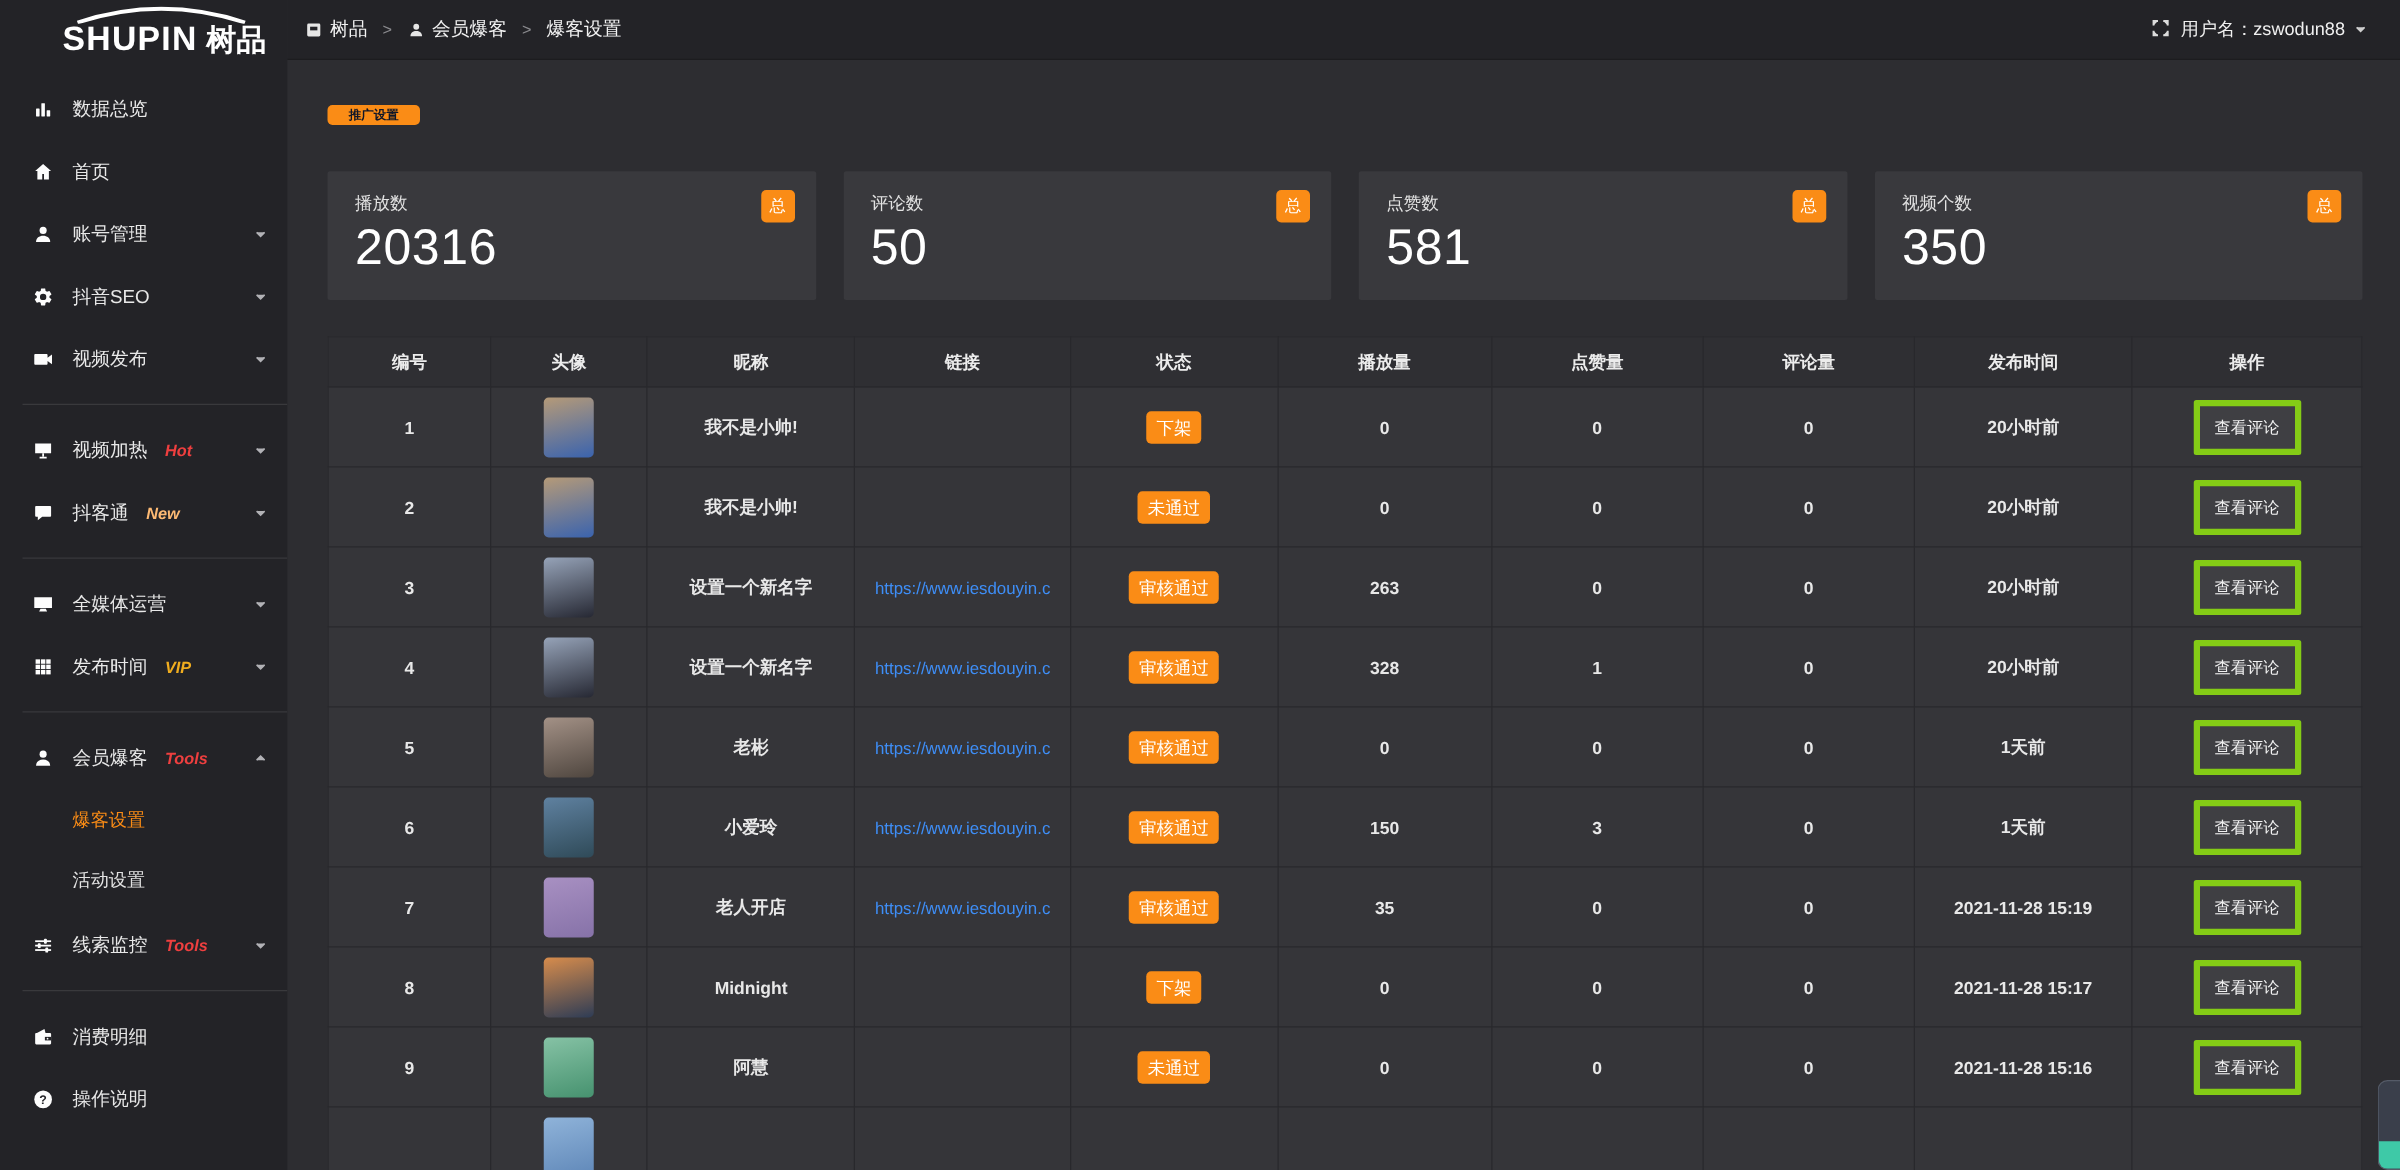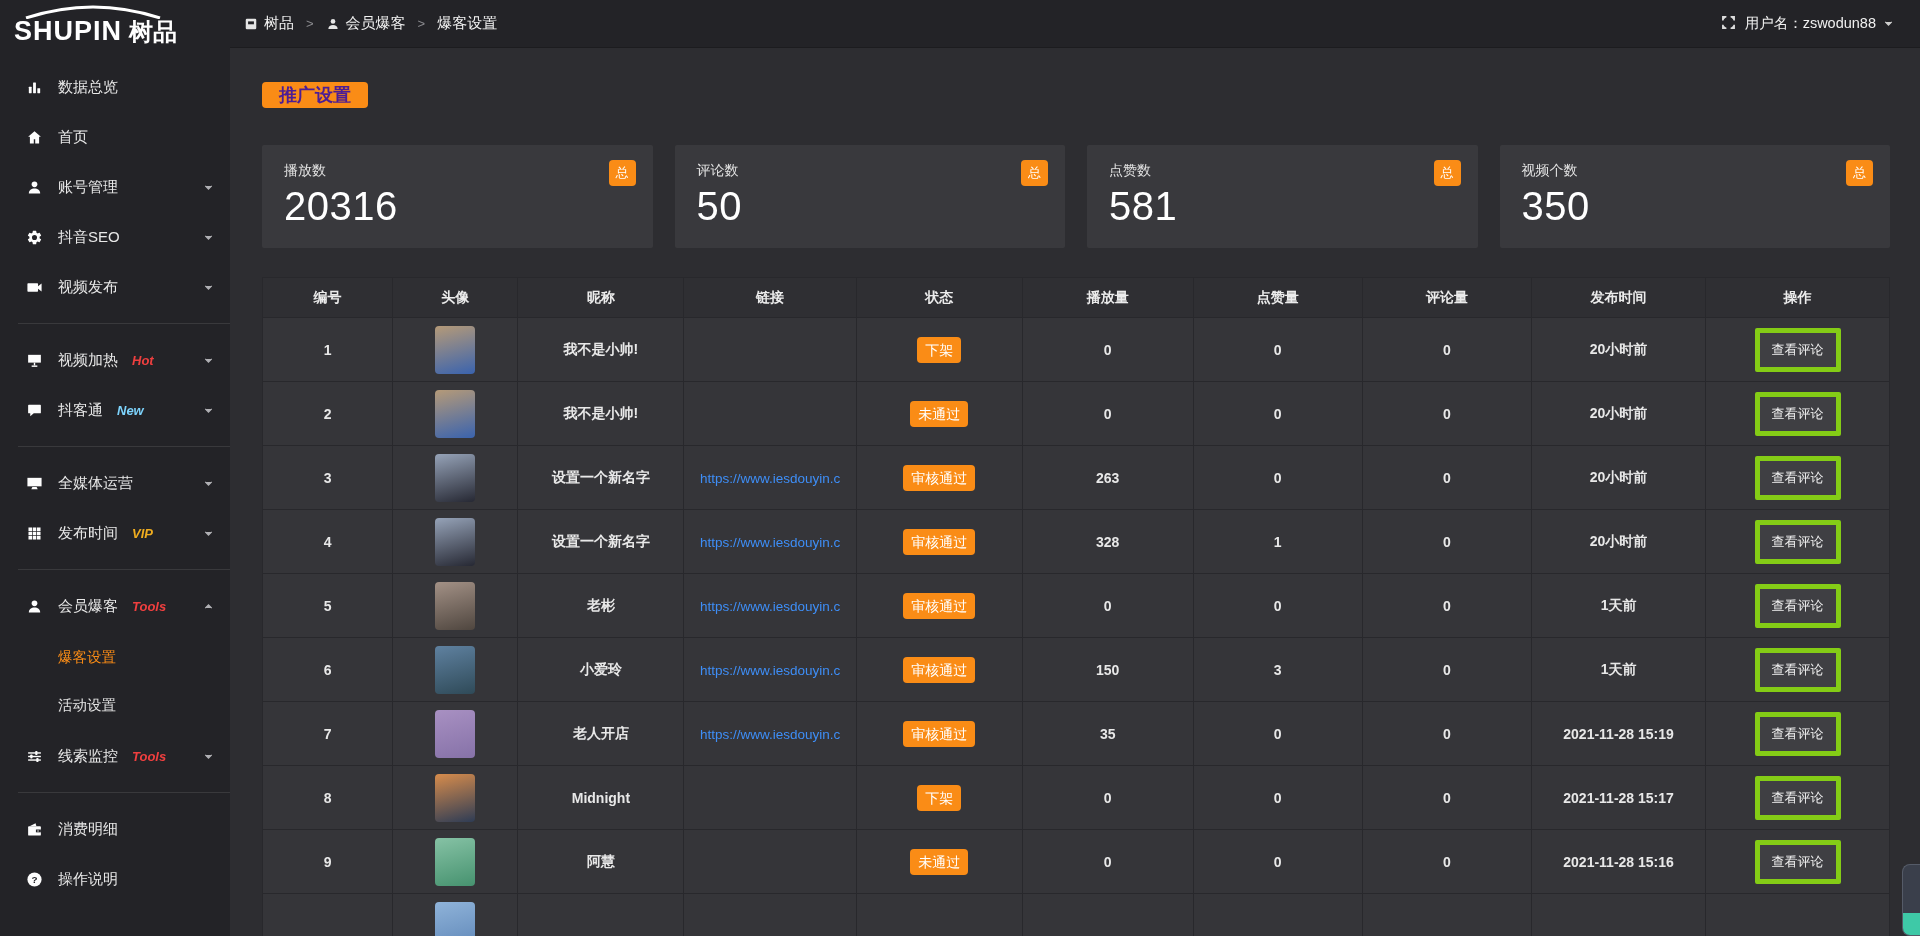--- a/index.html
+++ b/index.html
@@ -3,21 +3,21 @@
 <meta charset="utf-8">
 <style>
   :root{ --accent:#fa8c16; --link:#3e8ef7; }
   *{box-sizing:border-box; margin:0; padding:0;}
   html,body{width:1920px;height:936px;overflow:hidden;}
   body{font-family:"Liberation Sans","DejaVu Sans",sans-serif; background:#2d2d31; color:#ebebeb;}
   .app{display:flex; width:1920px; height:936px;}
 
   
   .sidebar{width:230px; flex:0 0 230px; background:#232327; height:936px; overflow:hidden;}
-  .logo{height:52px; display:flex; align-items:flex-end; padding:0 0 4px 14px;}
+  .logo{height:52px; display:flex; align-items:flex-end; padding:0 0 4px 14px;margin-left:36px;}
   .logo-inner{position:relative; display:flex; align-items:baseline; gap:7px;}
   .logo-arc{position:absolute; top:-11px; left:4px;}
   .logo-en{font-size:27px; font-weight:bold; color:#fff; letter-spacing:1px;}
   .logo-zh{font-size:24px; font-weight:bold; color:#fff;}
   .sb-nav{padding-top:10px;}
   .sb-item{height:50px; display:flex; align-items:center; padding:0 16px 0 26px; cursor:pointer; color:#e8e8e8;}
   .sb-icn{width:17px; height:17px; color:#fdfdfd; margin-right:15px; flex:0 0 17px;}
   .sb-label{font-size:15px;}
   .sb-badge{font-size:13px; font-style:italic; font-weight:bold; margin-left:14px;}
   .sb-chevron{width:11px; height:11px; color:#b2b2b6; margin-left:auto;}
@@ -33,22 +33,22 @@
   .breadcrumb{display:flex; align-items:center; font-size:15px; color:#f2f2f2;}
   .bc-item{display:flex; align-items:center; gap:6px;}
   .bc-icn{width:14px; height:14px; color:#e6e6e6;}
   .bc-sep{color:#8a8a8e; margin:0 12px; font-size:13px;}
   .topbar-right{display:flex; align-items:flex-start; gap:8px;}
   .fs-icon{width:17px; height:17px; color:#dcdcdc; cursor:pointer;}
   .username{display:flex; align-items:center; gap:7px; font-size:14.5px; color:#f0f0f0; cursor:pointer;}
   .u-chev{width:11px; height:11px; color:#cfcfcf;}
 
   .content{flex:1; padding:34px 30px 0 32px; background:#2d2d31; overflow:hidden;}
-  .promo-btn{display:inline-block; background:var(--accent); color:#4c1d95; border:none; border-radius:4px;
-             font-size:18px; font-weight:bold; padding:1px 17px; cursor:pointer; font-family:inherit;}
+  .promo-btn{display:inline-block; background:var(--accent); color:#0f172a; border:none; border-radius:4px;
+             font-size:10px; font-weight:bold; padding:1px 17px; cursor:pointer; font-family:inherit;}
 
   .stats{margin-top:37px; display:grid; grid-template-columns:repeat(4,1fr); gap:22px;}
   .card{position:relative; background:#39393d; border-radius:2px; height:103px; padding:17px 22px;}
   .card-label{font-size:14px; color:#e2e2e2;}
   .card-value{font-size:40px; color:#fff; margin-top:4px; letter-spacing:.5px;}
   .card-badge{position:absolute; top:15px; right:17px; width:27px; height:26px; background:var(--accent);
               color:#fff; font-size:13px; border-radius:4px; display:flex; align-items:center; justify-content:center;}
 
   
   .data-table{width:100%; margin-top:29px; border-collapse:collapse; table-layout:fixed; background:#353539;}
@@ -163,21 +163,21 @@
             </svg>
           </span>
         </div>
         <div class="sb-item">
           <span class="icn sb-icn">
             <svg viewBox="0 0 24 24">
               <path d="M4 4h16a1 1 0 0 1 1 1v10a1 1 0 0 1-1 1h-9l-5 4v-4H4a1 1 0 0 1-1-1V5a1 1 0 0 1 1-1z"></path>
             </svg>
           </span>
           <span class="sb-label">抖客通</span>
-          <span class="sb-badge" style="color: #7dd3fc;">New</span>
+          <span class="sb-badge" style="color: #fdba74;">New</span>
           <span class="icn sb-chevron">
             <svg viewBox="0 0 24 24" fill="none" stroke="currentColor" stroke-width="2.6">
               <path d="M5 8.5l7 7 7-7"></path>
             </svg>
           </span>
         </div>
         <div class="sb-divider"></div>
         <div class="sb-item">
           <span class="icn sb-icn">
             <svg viewBox="0 0 24 24">

